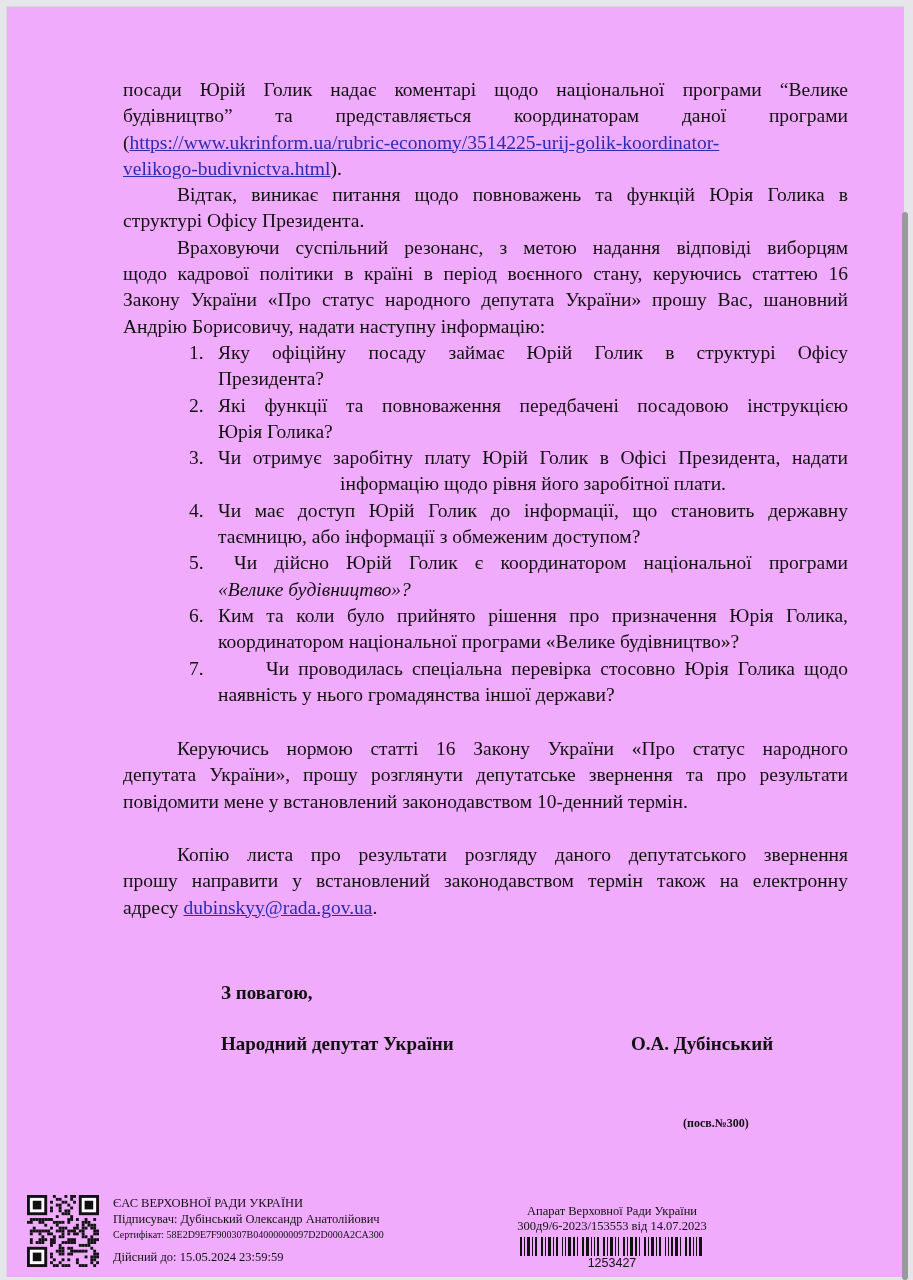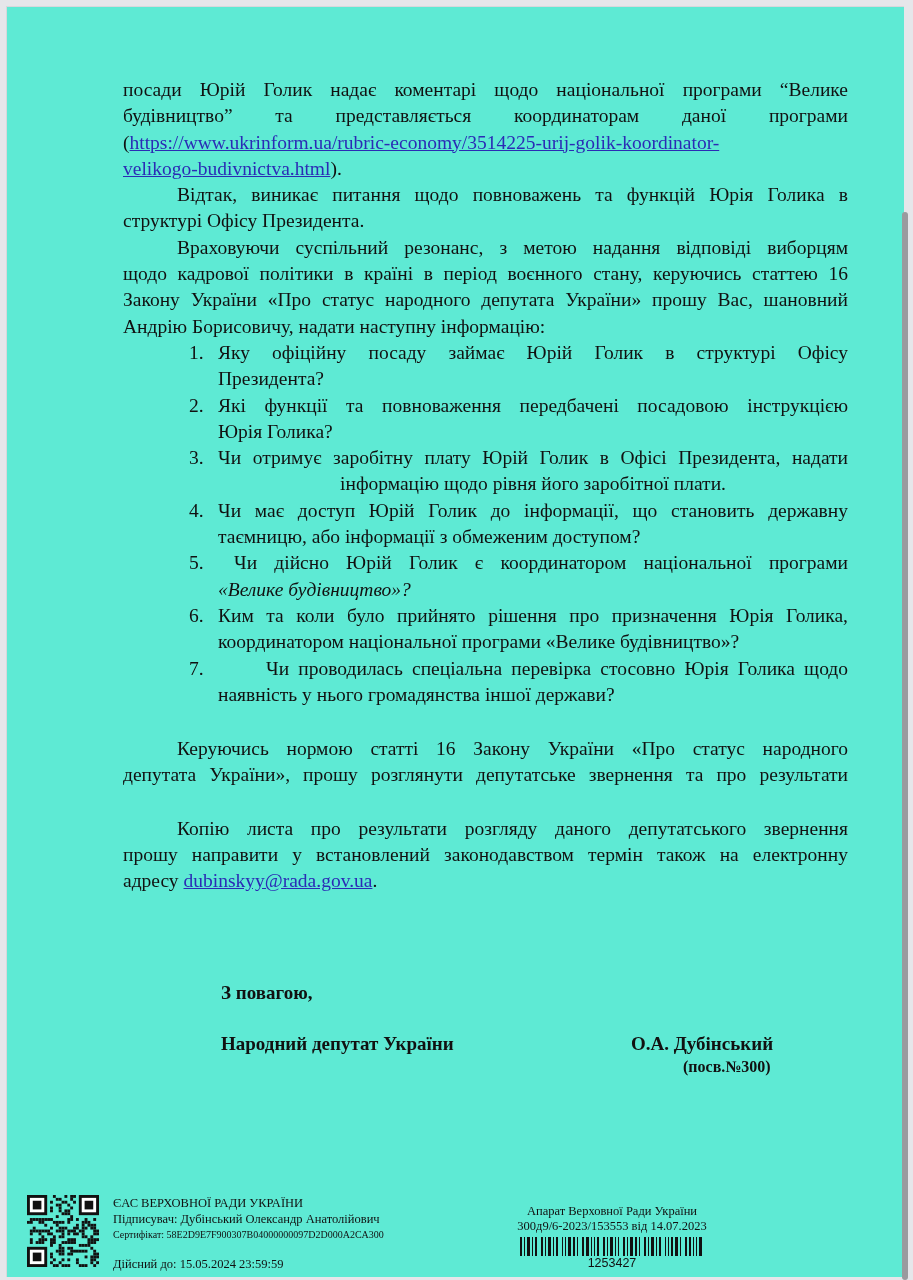--- a/index.html
+++ b/index.html
@@ -1,17 +1,17 @@
 <!DOCTYPE html>
 <html><head>
 <meta charset="utf-8">
 <style>
   html, body { margin:0; padding:0; }
   body { width:913px; height:1280px; background:#e6e6ea; position:relative; overflow:hidden; font-family:"Liberation Serif", serif; color:#111; }
-  .page { position:absolute; left:6px; top:6px; width:897px; height:1270px; background:#5eead4; border-left:1px solid #d8d8dc; border-top:1px solid #d8d8dc; }
+  .page { position:absolute; left:6px; top:6px; width:897px; height:1270px; background:#f0abfc; border-left:1px solid #d8d8dc; border-top:1px solid #d8d8dc; }
   .scrollbar { position:absolute; left:902px; top:212px; width:6px; height:1068px; background:#9a9a9e; border-radius:3px; }
   .content { position:absolute; left:116px; top:70px; width:725px; font-size:19.5px; line-height:26.3px; }
   .line { white-space:nowrap; }
   .just { text-align:justify; text-align-last:justify; }
   p { margin:0; }
   a { color:#1a0dab; text-decoration:underline; color:#2b2bb5; }
   ol { margin:0; padding:0; list-style:none; }
   .li { position:relative; padding-left:95px; margin:0; }
   .li .num { position:absolute; left:66px; }
   .gap { height:26px; }
@@ -80,33 +80,34 @@
         <li class="li">
           <span class="num">7.</span>
           <span class="line just" style="display: block; margin-left: 48px;">Чи проводилась спеціальна перевірка стосовно Юрія Голика щодо</span>
           <span class="line" style="display: block;">наявність у нього громадянства іншої держави?</span>
         </li>
       </ol>
     <div class="gap" style="height:28px"></div>
     <p>
       <span class="line just" style="display:block;padding-left:54px">Керуючись нормою статті 16 Закону України «Про статус народного</span>
       <span class="line just" style="display:block">депутата України», прошу розглянути депутатське звернення та про результати</span>
+      <span class="line" style="display:block">повідомити мене у встановлений законодавством 10-денний термін.</span>
     </p>
     <div class="gap" style="height:27px"></div>
     <p>
       <span class="line just" style="display:block;padding-left:54px">Копію листа про результати розгляду даного депутатського звернення</span>
       <span class="line just" style="display:block">прошу направити у встановлений законодавством термін також на електронну</span>
       <span class="line" style="display:block"><span>адресу </span><a>dubinskyy@rada.gov.ua</a><span>.</span></span>
     </p>
   </div>
 
   <div class="sig" style="left:214px;top:975px">З повагою,</div>
   <div class="sig" style="left:214px;top:1026px">Народний депутат України</div>
   <div class="sig" style="left:624px;top:1026px">О.А. Дубінський</div>
-  <div class="sig" style="left:676px;top:1051px;font-size:16px">(посв.№300)</div>
+  <div class="sig" style="left:676px;top:1109px;font-size:12px">(посв.№300)</div>
 
   <div class="footer-left" style="left:20px">
     <svg class="qr" viewBox="0 0 25 25" id="qr">
         <rect x="9" y="0" width="1" height="1" fill="#111"></rect>
         <rect x="13" y="0" width="1" height="1" fill="#111"></rect>
         <rect x="15" y="0" width="1" height="1" fill="#111"></rect>
         <rect x="16" y="0" width="1" height="1" fill="#111"></rect>
         <rect x="10" y="1" width="1" height="1" fill="#111"></rect>
         <rect x="11" y="1" width="1" height="1" fill="#111"></rect>
         <rect x="15" y="1" width="1" height="1" fill="#111"></rect>
@@ -294,21 +295,21 @@
         <rect x="19" y="1" width="5" height="5" fill="#fff"></rect>
         <rect x="20" y="2" width="3" height="3" fill="#111"></rect>
         <rect x="0" y="18" width="7" height="7" fill="#111"></rect>
         <rect x="1" y="19" width="5" height="5" fill="#fff"></rect>
         <rect x="2" y="20" width="3" height="3" fill="#111"></rect>
       </svg>
     <div class="ftxt">
       <div>ЄАС ВЕРХОВНОЇ РАДИ УКРАЇНИ</div>
       <div>Підписувач: Дубінський Олександр Анатолійович</div>
       <div class="cert">Сертифікат: 58E2D9E7F900307B04000000097D2D000A2CA300</div>
-      <div style="margin-top:13px">Дійсний до: 15.05.2024 23:59:59</div>
+      <div style="margin-top:6px">Дійсний до: 15.05.2024 23:59:59</div>
     </div>
   </div>
 
   <div class="footer-right">
     <div>Апарат Верховної Ради України</div>
     <div>300д9/6-2023/153553 від 14.07.2023</div>
     <div class="barcode" id="barcode">
         <span style="width: 2px; margin-right: 1px;"></span>
         <span style="width: 1px; margin-right: 1px;"></span>
         <span style="width: 3px; margin-right: 1px;"></span>

